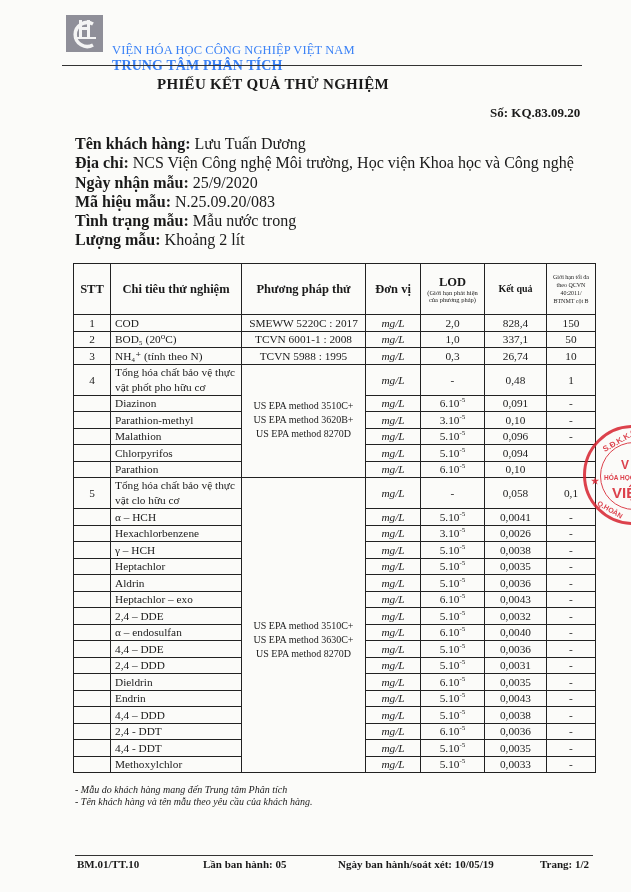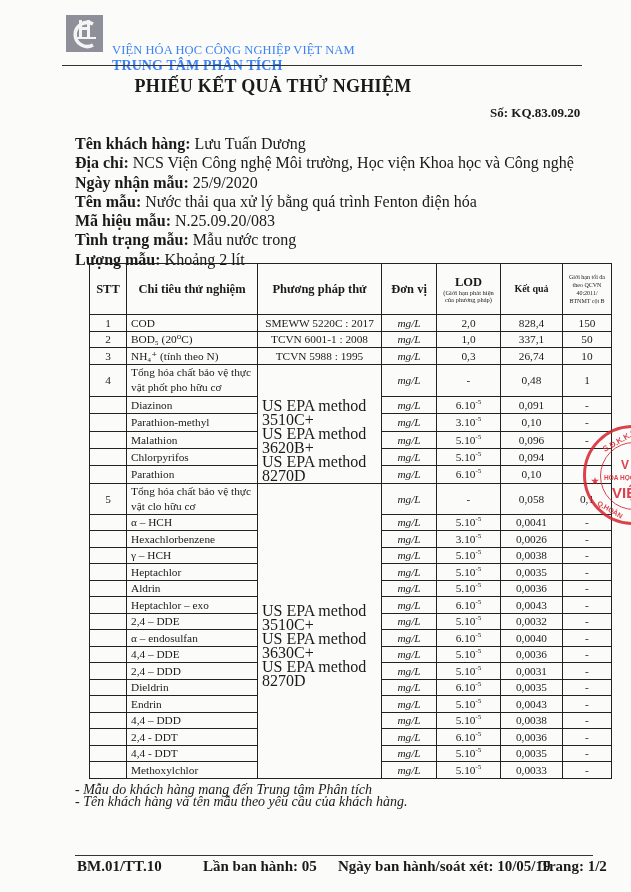--- a/index.html
+++ b/index.html
@@ -5,40 +5,40 @@
   html, body { margin:0; padding:0; }
   body { width:631px; height:892px; background:#fbfbf9; position:relative; overflow:hidden;
          font-family:"Liberation Serif", "DejaVu Serif", serif; color:#1a1a1a; }
   .abs { position:absolute; }
   .logo { left:66px; top:15px; width:37px; height:37px; background:#8e8e98; }
   .logo svg { display:block; }
   .org { left:112px; top:12px; font-size:12.5px; color:#3b82f6; letter-spacing:0.1px; line-height:15px;margin-top:31px; }
   .org .l2 { font-weight:bold; font-size:14px; }
   .org .l3 { font-size:10px; }
   .hr-top { left:62px; top:65px; width:520px; height:0; border-top:1.5px solid #333; }
-  .title { left:0; width:510px; top:76px; text-align:center; font-size:18px; font-weight:bold; padding-left:36px; box-sizing:border-box; letter-spacing:0.3px; }
+  .title { left:0; width:510px; top:76px; text-align:center; font-size:15px; font-weight:bold; padding-left:36px; box-sizing:border-box; letter-spacing:0.3px; }
   .docno { left:490px; top:105px; font-size:13px; font-weight:bold; }
   .info { left:75px; top:134px; font-size:16px; line-height:19.3px; }
   .info b { font-weight:bold; }
-  table.res { position:absolute; left:89px; top:263px; border-collapse:collapse; font-size:11.3px; table-layout:fixed; }
+  table.res { position:absolute; left:73px; top:263px; border-collapse:collapse; font-size:11.3px; table-layout:fixed; }
   table.res td, table.res th { border:1px solid #222; padding:0 4px; height:15.5px; line-height:14px; }
   table.res th { font-weight:bold; font-size:12.5px; height:50px; }
   th.lod, th.lim { font-weight:bold; }
   .lod small, .lim small { display:block; font-weight:normal; font-size:6.5px; line-height:7.5px; }
   .lim small { font-size:6px; line-height:8px; }
   .c { text-align:center; }
   .i { font-style:italic;margin-top:43px; }
   sup { font-size:7px; line-height:0; }
   .tall td { height:31px; }
-  .meth { font-size:16px; line-height:13px; vertical-align:middle; }
+  .meth { font-size:10px; line-height:13px; text-align:center; vertical-align:middle; }
   .notes { left:75px; top:780px; font-size:12px; }
   .notes .h { font-weight:bold; text-decoration:underline; }
-  .notes .n { font-style:italic; font-size:14px; line-height:12px; margin-top:4px; }
+  .notes .n { font-style:italic; font-size:10px; line-height:12px; margin-top:4px; }
   .hr-bot { left:75px; top:855px; width:518px; border-top:1.3px solid #333; }
-  .foot { top:858px; font-size:15px; font-weight:bold; }
+  .foot { top:858px; font-size:11px; font-weight:bold; }
   .stamp { left:583px; top:425px; width:100px; height:100px; border-radius:50%; border:3px solid #d7222f; box-sizing:border-box; color:#d7222f; opacity:0.85; }
   .stamp .inner { position:absolute; left:14px; top:14px; width:66px; height:66px; border-radius:50%; border:1.5px solid #d7222f; }
   .stamp span { position:absolute; font-family:"Liberation Sans", sans-serif; font-weight:bold; }
 </style>
 </head>
 <body>
 
 <div class="abs logo">
   <svg width="37" height="37" viewBox="0 0 37 37">
     <rect width="37" height="37" fill="#8f8f99"></rect>
@@ -55,21 +55,20 @@
 </div>
 <div class="abs hr-top"></div>
 
 <div class="abs title">PHIẾU KẾT QUẢ THỬ NGHIỆM</div>
 <div class="abs docno">Số: KQ.83.09.20</div>
 
 <div class="abs info">
   <div><b>Tên khách hàng:</b><span> Lưu Tuấn Dương</span></div>
   <div><b>Địa chỉ:</b><span> NCS Viện Công nghệ Môi trường, Học viện Khoa học và Công nghệ</span></div>
   <div><b>Ngày nhận mẫu:</b><span> 25/9/2020</span></div>
-  <div><b>Tên mẫu:</b><span> Nước thải qua xử lý bằng quá trình Fenton điện hóa</span></div>
   <div><b>Mã hiệu mẫu:</b><span> N.25.09.20/083</span></div>
   <div><b>Tình trạng mẫu:</b><span> Mẫu nước trong</span></div>
   <div><b>Lượng mẫu:</b><span> Khoảng 2 lít</span></div>
 </div>
 
 <table class="res">
   <colgroup>
     <col style="width:37px">
       <col style="width:131px">
       <col style="width:124px">

